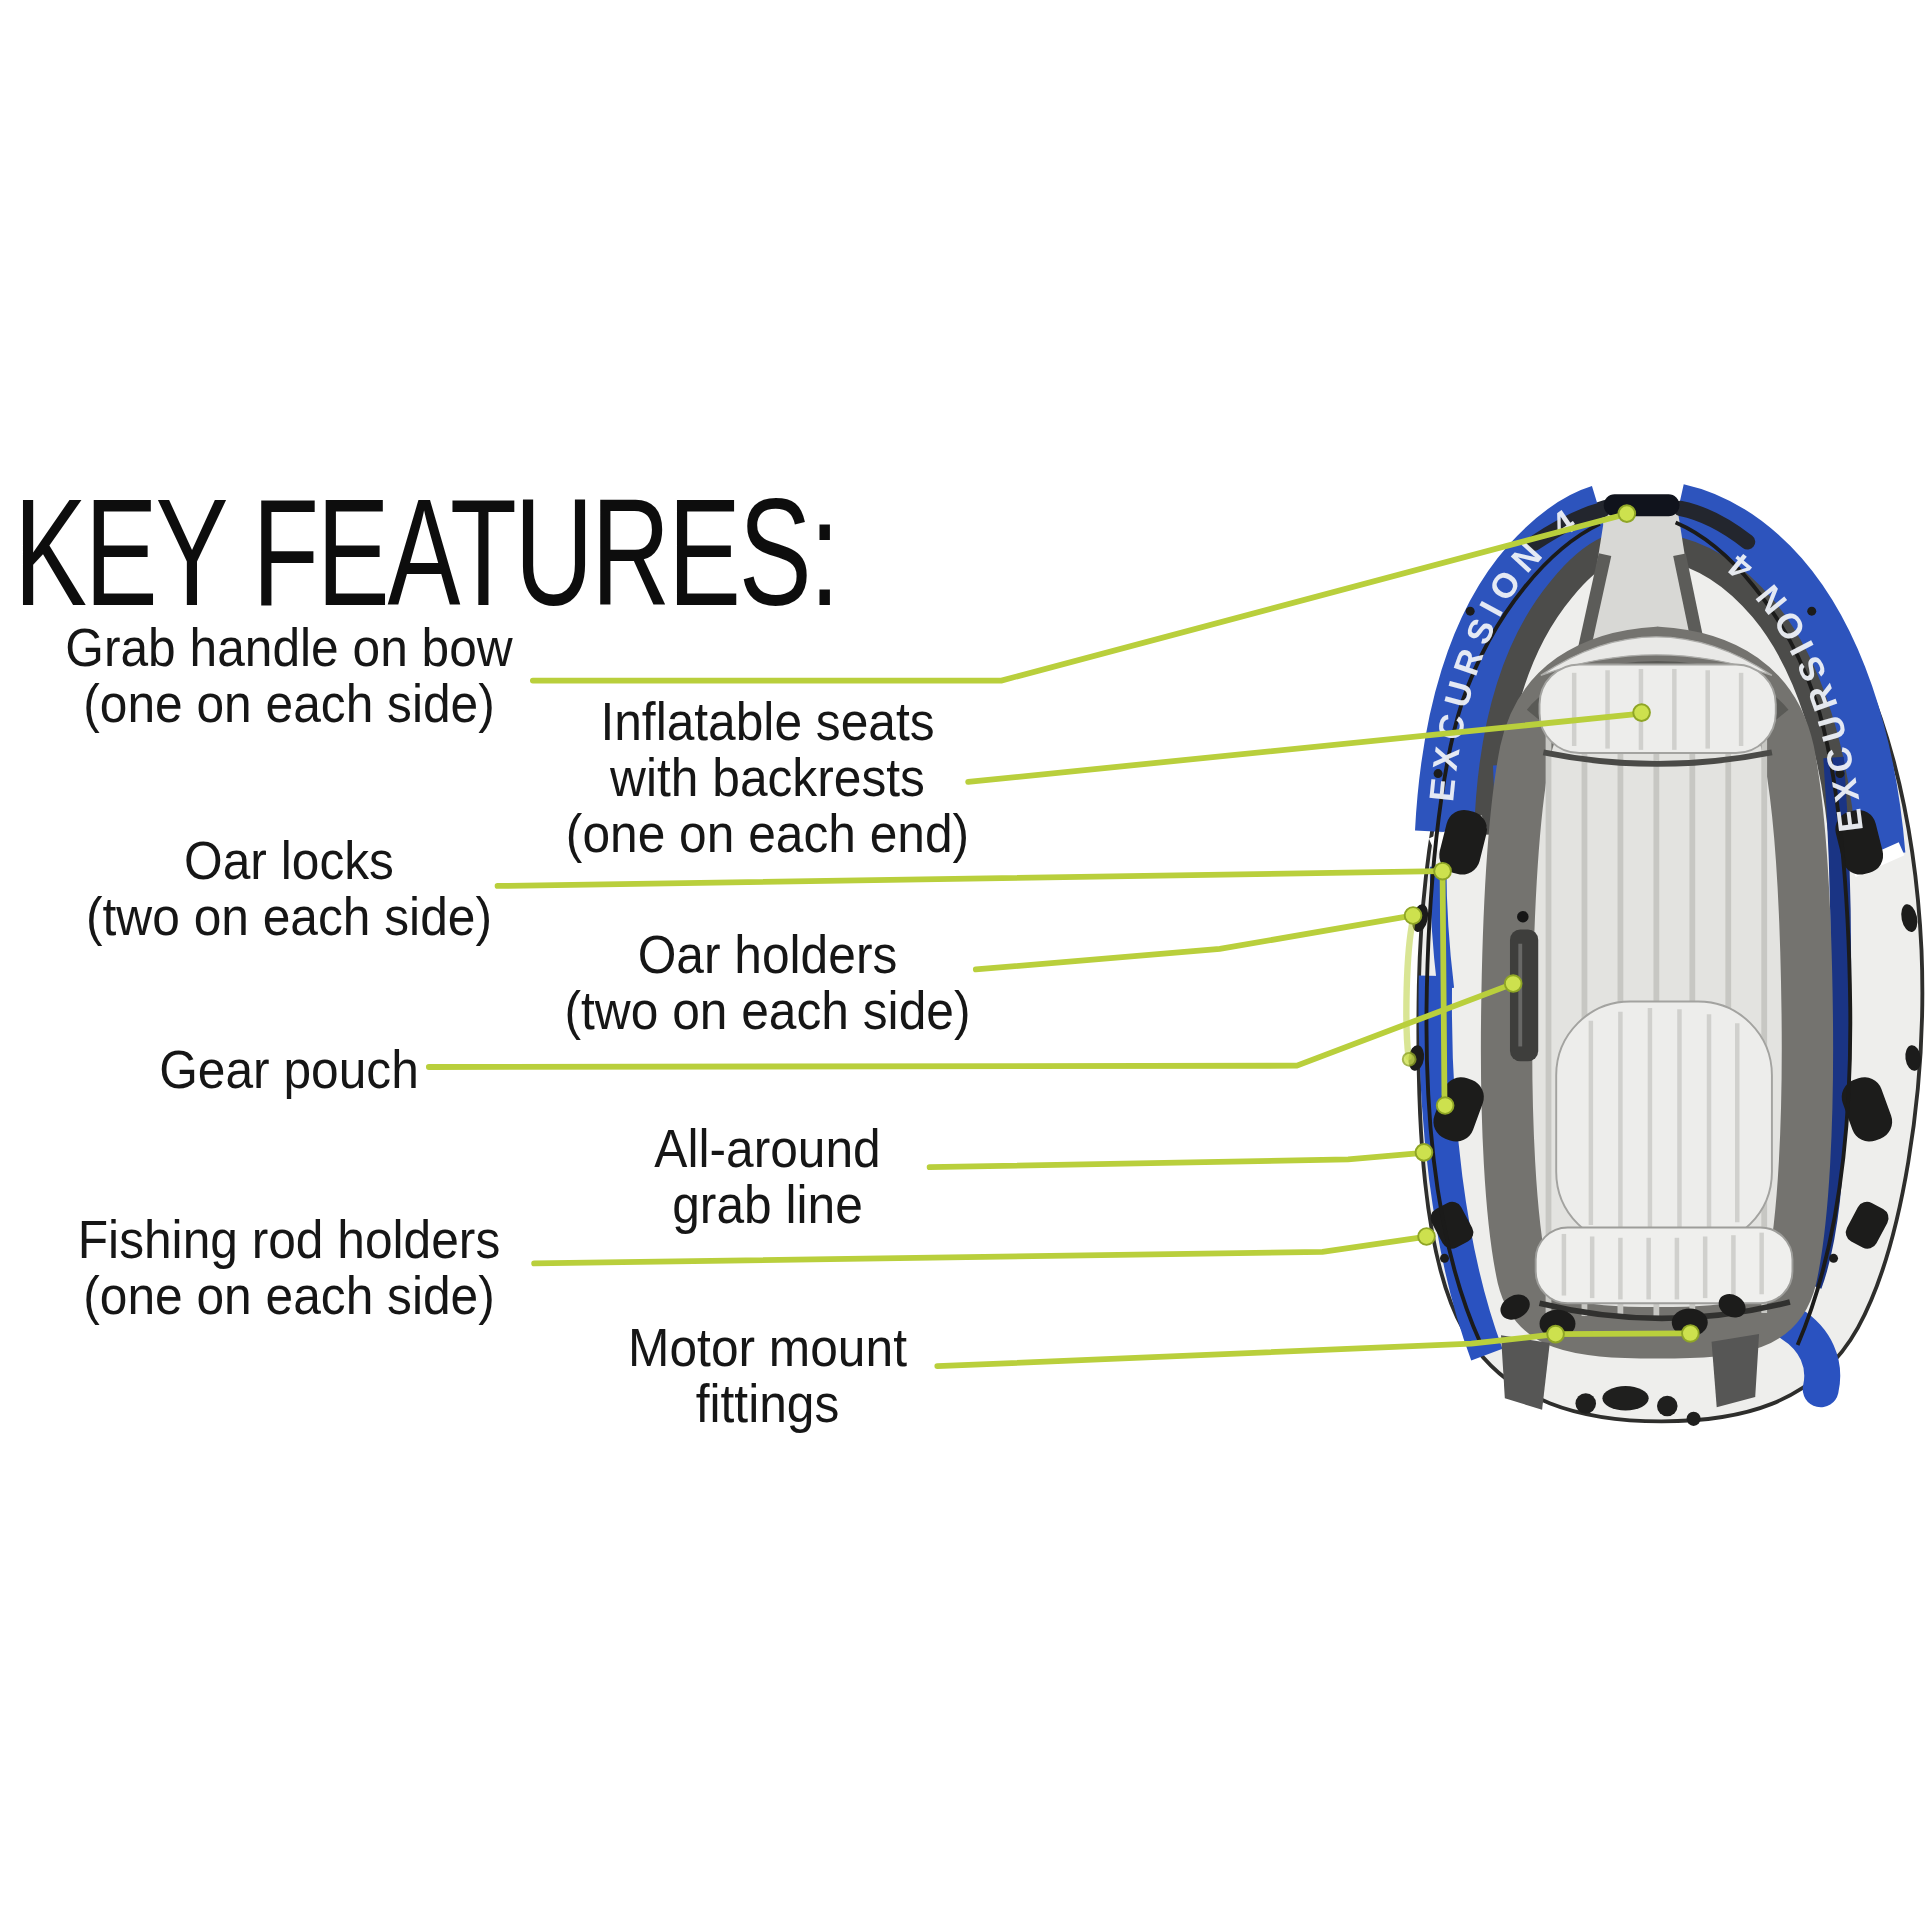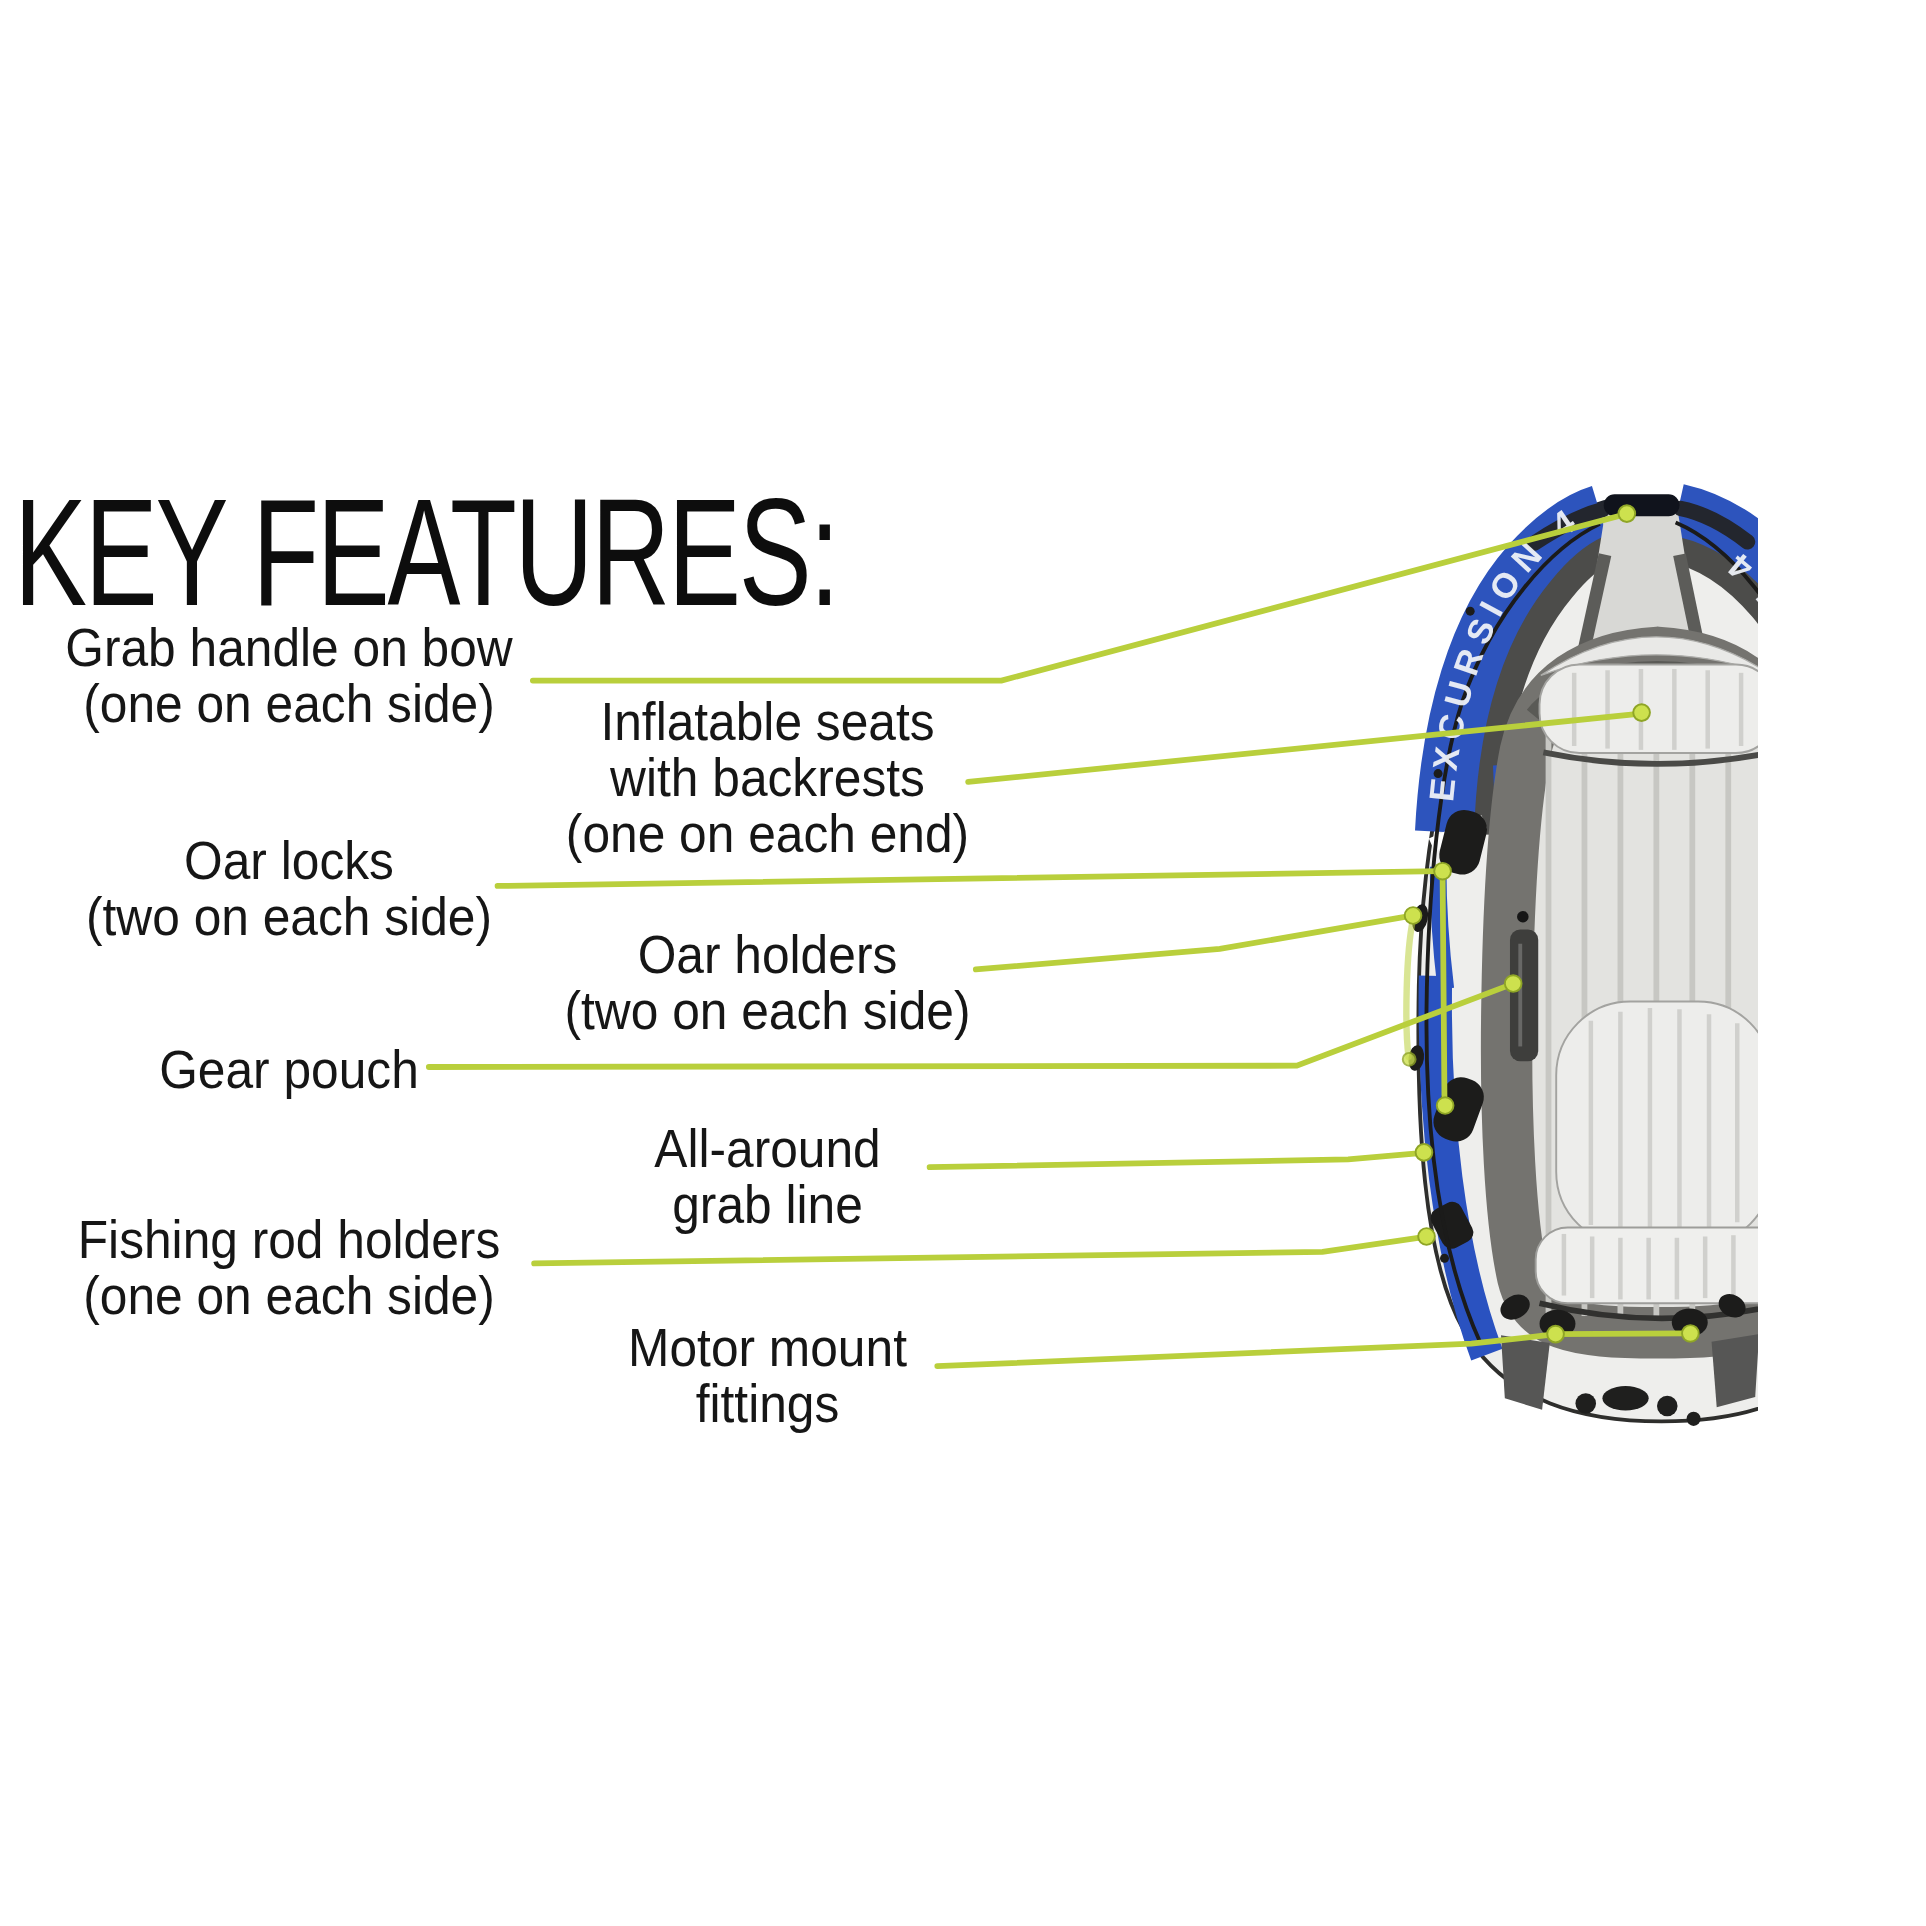--- a/index.html
+++ b/index.html
@@ -1,16 +1,16 @@
 <!DOCTYPE html>
 <html style="font-size:10.3px"><head>
 <meta charset="utf-8">
 <style>
   html,body{margin:0;padding:0;background:#ffffff;}
-  #canvas{position:relative;width:1758px;height:1926px;background:#ffffff;overflow:hidden;
+  #canvas{position:relative;width:1926px;height:1926px;background:#ffffff;overflow:hidden;
           font-family:"Liberation Sans", sans-serif;color:#141414;}
   #boat-svg{position:absolute;left:0;top:0;width:1926px;height:1926px;}
   .page-title{position:absolute;left:14px;top:476px;margin:0;font-size:152px;font-weight:400;
               letter-spacing:-3.2px;line-height:1;white-space:nowrap;color:#0d0d0d;
               transform:scaleX(.72);transform-origin:left top;}
   .label{position:absolute;text-align:center;font-size:54px;line-height:56px;font-weight:400;
          color:#161616;transform:scaleX(.92);transform-origin:50% 50%;}
   .col-left{left:26px;width:526px;}
   .col-mid{left:543px;width:449px;}
   .ln{white-space:nowrap;}

